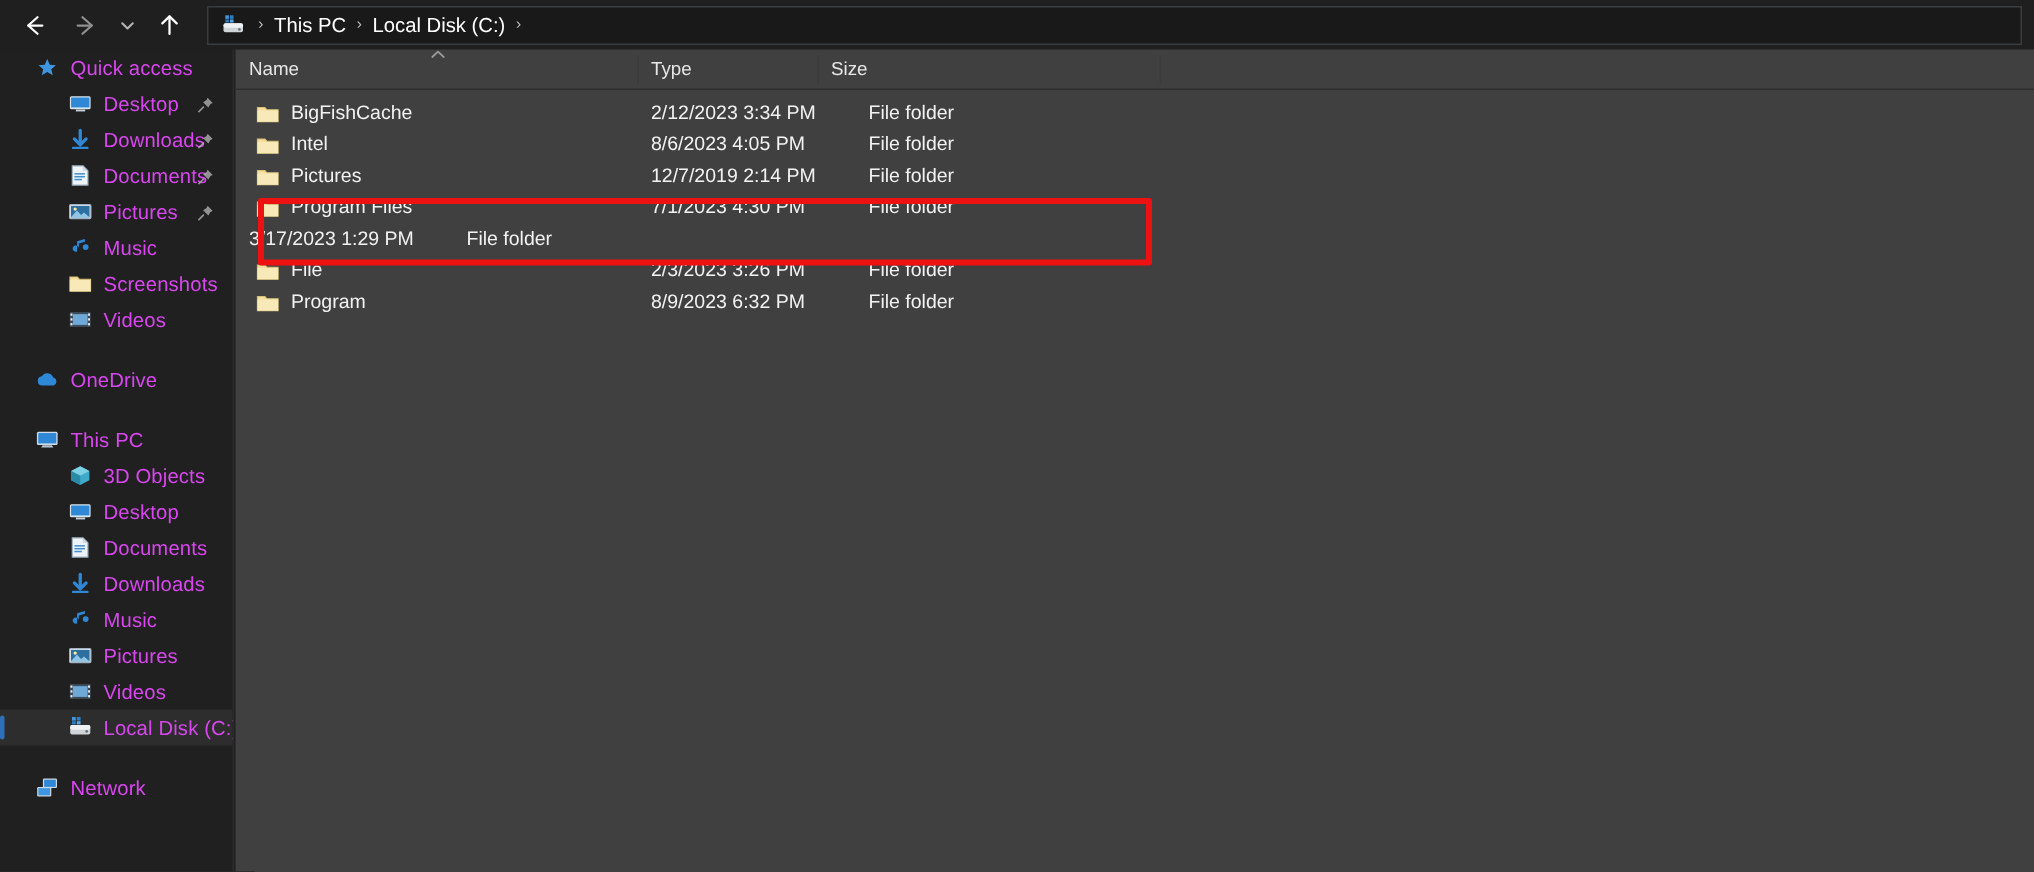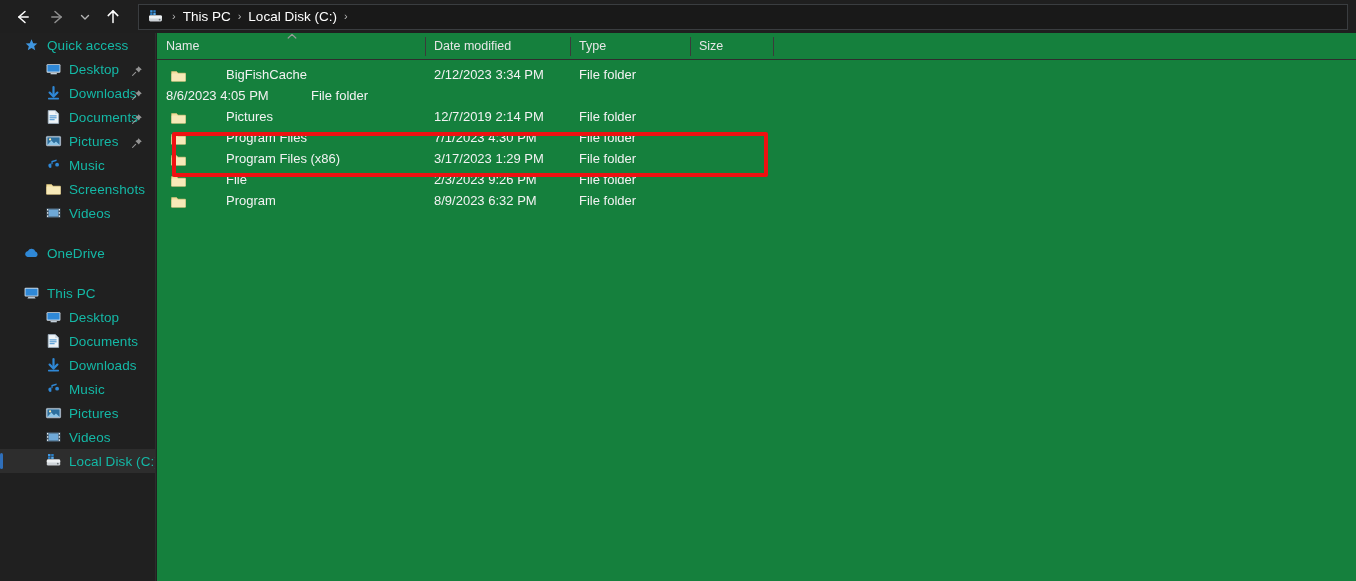--- a/index.html
+++ b/index.html
@@ -68,32 +68,32 @@
   .sb-item.selected { background: #2d2d2d; }
   .sb-item.selected::before {
     content: ""; position: absolute; left: 0; top: 4px;
     width: 3px; height: 16px; background: #2f6fba; border-radius: 2px;
   }
   .sb-icon {
     width: 18px; height: 18px; flex: none;
     display: flex; align-items: center; justify-content: center;
     margin-right: 7px;
   }
-  .sb-label { font-size: 13.5px; color: #14b8a6; letter-spacing: 0.1px; text-align: center; }
+  .sb-label { font-size: 13.5px; color: #d946ef; letter-spacing: 0.1px; text-align: center; }
   .sb-pin {
     position: absolute; right: 12px; top: 50%; transform: translateY(-50%);
     width: 12px; height: 12px; opacity: .75;
   }
   .sb-gap { height: 16px; }
 
   
   .content {
     position: absolute; top: 33px; left: 157px;
     width: 1199px; height: 548px;
-    background: #15803d;
+    background: #404040;
   }
   .col-head {
     position: relative;
     height: 27px;
     border-bottom: 1px solid #2e2e2e;
     display: flex; align-items: center;
   }
   .col-head .ch {
     position: relative;
     height: 27px;
@@ -118,21 +118,21 @@
 
   .row {
     height: 21px;
     display: flex; align-items: center;
     font-size: 13px; color: #f2f2f2;
   }
   .cell-name {
     width: 268px; flex: none;
     display: flex; align-items: center;
     padding-left: 13px;
-    white-space: nowrap; overflow: hidden; gap: 32px;
+    white-space: nowrap; overflow: hidden;
   }
   .folder-ico { width: 16px; height: 14px; flex: none; margin-right: 8px; }
   .cell-date { width: 145px; flex: none; padding-left: 9px; white-space: nowrap; }
   .cell-type { width: 120px; flex: none; padding-left: 9px; white-space: nowrap; }
   .cell-size { width: 80px;  flex: none; padding-left: 9px; white-space: nowrap; }
 
   .rows-wrap { position: relative; padding-top: 4px; }
 
   
   .annotation {
@@ -310,20 +310,30 @@
             <rect x="1.6" y="2.8" width="13.8" height="8.8" rx="1" fill="#cfdae4"></rect>
             <rect x="2.5" y="3.7" width="12" height="6.9" fill="#2f88d6"></rect>
             <path d="M4.4 13.4 H12.6 L11.6 11.8 H5.4 Z" fill="#b8c6d2"></path>
           </svg>
         </span>
         <span class="sb-label">This PC</span>
       </div>
       <div class="sb-item indent1">
         <span class="sb-icon">
           <svg width="17" height="16" viewBox="0 0 17 16">
+            <path d="M8.5 1.8 L14.6 5 V11.2 L8.5 14.4 L2.4 11.2 V5 Z" fill="#3fa9c9"></path>
+            <path d="M8.5 1.8 L14.6 5 L8.5 8.2 L2.4 5 Z" fill="#7ed0e4"></path>
+            <path d="M8.5 8.2 V14.4 L2.4 11.2 V5 Z" fill="#2b8aa6"></path>
+          </svg>
+        </span>
+        <span class="sb-label">3D Objects</span>
+      </div>
+      <div class="sb-item indent1">
+        <span class="sb-icon">
+          <svg width="17" height="16" viewBox="0 0 17 16">
             <rect x="1.6" y="3.2" width="13.8" height="8.6" rx="1" fill="#d8e4ee"></rect>
             <rect x="2.4" y="4" width="12.2" height="6.6" fill="#2f88d6"></rect>
             <rect x="5.6" y="12" width="6.2" height="1.3" fill="#c2cfd9"></rect>
           </svg>
         </span>
         <span class="sb-label">Desktop</span>
       </div>
       <div class="sb-item indent1">
         <span class="sb-icon">
           <svg width="17" height="16" viewBox="0 0 17 16">
@@ -389,33 +399,41 @@
             <circle cx="12.8" cy="10.6" r="0.95" fill="#6d7378"></circle>
             <rect x="3" y="1" width="2.5" height="2.4" fill="#3f96e0"></rect>
             <rect x="6.2" y="1" width="2.5" height="2.4" fill="#2a7ec4"></rect>
             <rect x="3" y="3.8" width="2.5" height="2.1" fill="#2a7ec4"></rect>
             <rect x="6.2" y="3.8" width="2.5" height="2.1" fill="#55a8ec"></rect>
           </svg>
         </span>
         <span class="sb-label">Local Disk (C:)</span>
       </div>
       <div class="sb-gap"></div>
+      <div class="sb-item">
+        <span class="sb-icon">
+          <svg width="17" height="16" viewBox="0 0 17 16">
+            <rect x="5.6" y="2" width="9.4" height="6.4" rx="0.9" fill="#cfdae4"></rect>
+            <rect x="6.4" y="2.8" width="7.8" height="4.8" fill="#2f88d6"></rect>
+            <rect x="1.8" y="7.6" width="9.4" height="6.4" rx="0.9" fill="#cfdae4"></rect>
+            <rect x="2.6" y="8.4" width="7.8" height="4.8" fill="#3f96e0"></rect>
+          </svg>
+        </span>
+        <span class="sb-label">Network</span>
+      </div>
     </div>
 </div>
 
 <div class="content">
   <div class="col-head">
     <div class="ch" style="width:268px">
       <span>Name</span>
       <svg class="sort-caret" viewBox="0 0 10 7">
         <path d="M1.2 5 L5 1.4 L8.8 5" fill="none" stroke="#9a9a9a" stroke-width="1.2" stroke-linecap="round" stroke-linejoin="round"></path>
       </svg>
-    </div>
-    <div class="ch" style="width:145px">
-      <span>Date modified</span>
     </div>
     <div class="ch" style="width:120px">
       <span>Type</span>
     </div>
     <div class="ch" style="width:80px">
       <span>Size</span>
     </div>
     <div class="col-divider-end"></div>
   </div>
 
@@ -426,20 +444,27 @@
               <path d="M1.6 3.6 H6.6 L8 5.2 H15.4 V13.2 H1.6 Z" fill="#f3dfa0" stroke="#d8c177" stroke-width="0.7"></path>
               <path d="M1.6 5.6 H15.4 V13.2 H1.6 Z" fill="#f7e9b8"></path>
             </svg></span>
           <span>BigFishCache</span>
         </div>
         <div class="cell-date">2/12/2023 3:34 PM</div>
         <div class="cell-type">File folder</div>
         <div class="cell-size"></div>
       </div>
       <div class="row">
+        <div class="cell-name">
+          <span class="folder-ico"><svg width="17" height="16" viewBox="0 0 17 16">
+              <path d="M1.6 3.6 H6.6 L8 5.2 H15.4 V13.2 H1.6 Z" fill="#f3dfa0" stroke="#d8c177" stroke-width="0.7"></path>
+              <path d="M1.6 5.6 H15.4 V13.2 H1.6 Z" fill="#f7e9b8"></path>
+            </svg></span>
+          <span>Intel</span>
+        </div>
         <div class="cell-date">8/6/2023 4:05 PM</div>
         <div class="cell-type">File folder</div>
         <div class="cell-size"></div>
       </div>
       <div class="row">
         <div class="cell-name">
           <span class="folder-ico"><svg width="17" height="16" viewBox="0 0 17 16">
               <path d="M1.6 3.6 H6.6 L8 5.2 H15.4 V13.2 H1.6 Z" fill="#f3dfa0" stroke="#d8c177" stroke-width="0.7"></path>
               <path d="M1.6 5.6 H15.4 V13.2 H1.6 Z" fill="#f7e9b8"></path>
             </svg></span>
@@ -455,40 +480,33 @@
               <path d="M1.6 3.6 H6.6 L8 5.2 H15.4 V13.2 H1.6 Z" fill="#f3dfa0" stroke="#d8c177" stroke-width="0.7"></path>
               <path d="M1.6 5.6 H15.4 V13.2 H1.6 Z" fill="#f7e9b8"></path>
             </svg></span>
           <span>Program Files</span>
         </div>
         <div class="cell-date">7/1/2023 4:30 PM</div>
         <div class="cell-type">File folder</div>
         <div class="cell-size"></div>
       </div>
       <div class="row">
-        <div class="cell-name">
-          <span class="folder-ico"><svg width="17" height="16" viewBox="0 0 17 16">
-              <path d="M1.6 3.6 H6.6 L8 5.2 H15.4 V13.2 H1.6 Z" fill="#f3dfa0" stroke="#d8c177" stroke-width="0.7"></path>
-              <path d="M1.6 5.6 H15.4 V13.2 H1.6 Z" fill="#f7e9b8"></path>
-            </svg></span>
-          <span>Program Files (x86)</span>
-        </div>
         <div class="cell-date">3/17/2023 1:29 PM</div>
         <div class="cell-type">File folder</div>
         <div class="cell-size"></div>
       </div>
       <div class="row">
         <div class="cell-name">
           <span class="folder-ico"><svg width="17" height="16" viewBox="0 0 17 16">
               <path d="M1.6 3.6 H6.6 L8 5.2 H15.4 V13.2 H1.6 Z" fill="#f3dfa0" stroke="#d8c177" stroke-width="0.7"></path>
               <path d="M1.6 5.6 H15.4 V13.2 H1.6 Z" fill="#f7e9b8"></path>
             </svg></span>
           <span>File</span>
         </div>
-        <div class="cell-date">2/3/2023 9:26 PM</div>
+        <div class="cell-date">2/3/2023 3:26 PM</div>
         <div class="cell-type">File folder</div>
         <div class="cell-size"></div>
       </div>
       <div class="row">
         <div class="cell-name">
           <span class="folder-ico"><svg width="17" height="16" viewBox="0 0 17 16">
               <path d="M1.6 3.6 H6.6 L8 5.2 H15.4 V13.2 H1.6 Z" fill="#f3dfa0" stroke="#d8c177" stroke-width="0.7"></path>
               <path d="M1.6 5.6 H15.4 V13.2 H1.6 Z" fill="#f7e9b8"></path>
             </svg></span>
           <span>Program</span>

